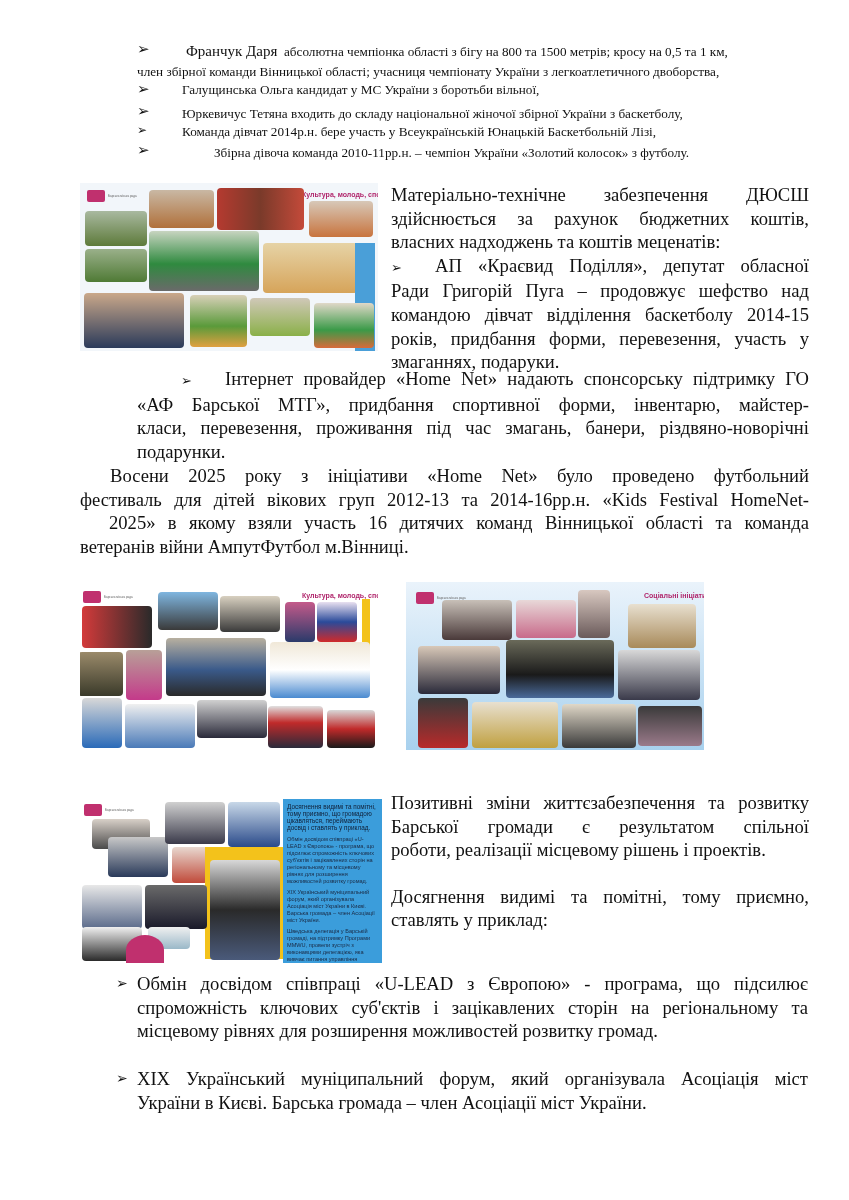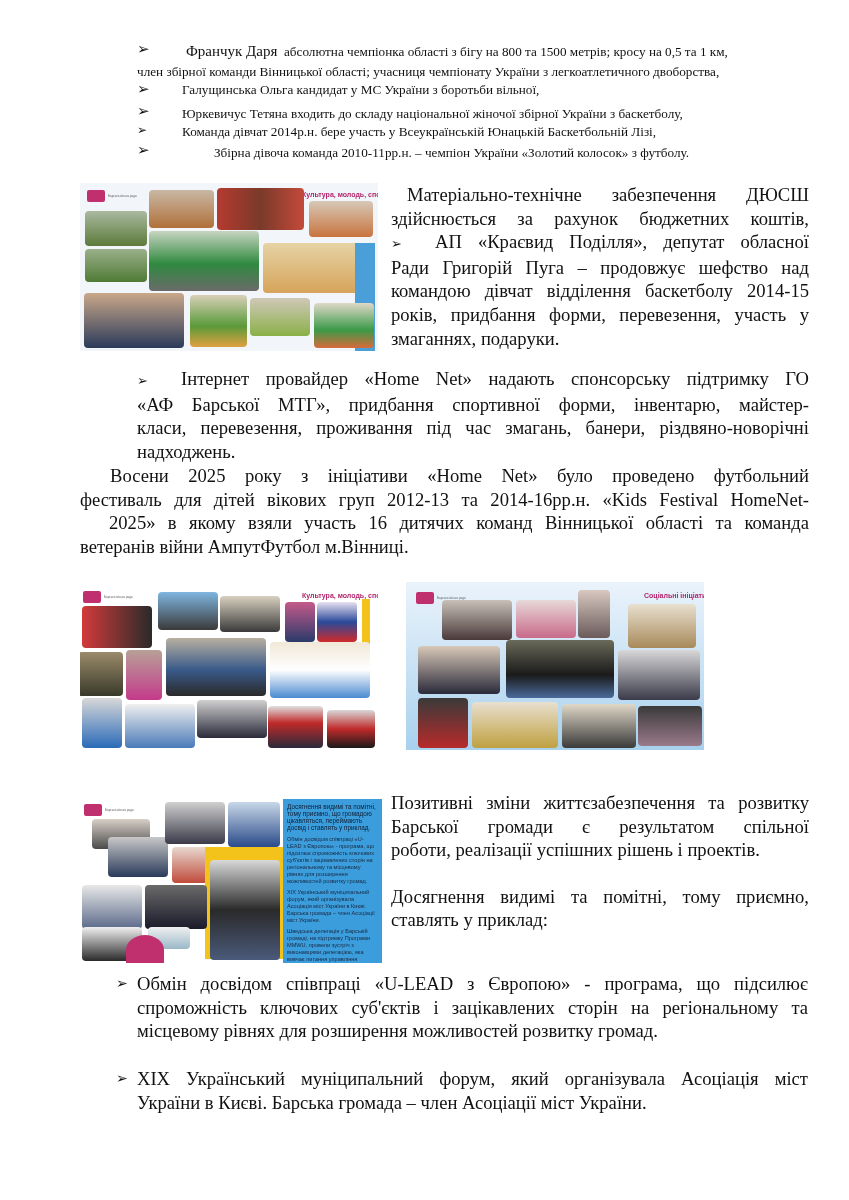--- a/index.html
+++ b/index.html
@@ -64,37 +64,38 @@
   <div class="tile" style="left:183px; top:60px; width:95px; height:50px; background:linear-gradient(#e6d3a6,#d6a45a);"></div>
   <div class="tile" style="left:275px; top:60px; width:20px; height:108px; background:#4a9fd8; border-radius:0;"></div>
   <div class="tile" style="left:4px; top:110px; width:100px; height:55px; background:linear-gradient(#caa88a,#2a3a5a);"></div>
   <div class="tile" style="left:110px; top:112px; width:57px; height:52px; background:linear-gradient(#d8d0b8,#5a9a3a 60%,#e0a040);"></div>
   <div class="tile" style="left:170px; top:115px; width:60px; height:38px; background:linear-gradient(#d0c8b8,#8ab048);"></div>
   <div class="tile" style="left:234px; top:120px; width:60px; height:45px; background:linear-gradient(#e0d8c8,#3a9a48 60%,#d86a3a);"></div>
 </div>
 
 <div class="body abs" style="left:391px; top:183px; width:418px;">
   <p>
-    <span style="display:block; text-align-last:justify;margin-left:16px;">Матеріально-технічне забезпечення ДЮСШ</span>
+    <span style="display:block; text-align-last:justify;">Матеріально-технічне забезпечення ДЮСШ</span>
     <span style="display:block; text-align-last:justify;">здійснюється за рахунок бюджетних коштів,</span>
+    <span style="display:block;">власних надходжень та коштів меценатів:</span>
   </p>
   <p>
     <span style="display:block; text-align-last:justify;"><span class="arrow-inline">➢</span><span>АП «Краєвид Поділля», депутат обласної</span></span>
     <span style="display:block; text-align-last:justify;">Ради Григорій Пуга – продовжує шефство над</span>
     <span style="display:block; text-align-last:justify;">командою дівчат відділення баскетболу 2014-15</span>
     <span style="display:block; text-align-last:justify;">років, придбання форми, перевезення, участь у</span>
     <span style="display:block;">змаганнях, подаруки.</span>
   </p>
 </div>
 
 <div class="body abs" style="left:137px; top:367px; width:672px;">
-  <span style="display:block; text-align-last:justify;"><span class="arrow-inline">➢</span><span>Інтернет провайдер «Home Net» надають спонсорську підтримку ГО</span></span>
+  <span style="display:block; text-align-last:justify;margin-left:44px;"><span class="arrow-inline">➢</span><span>Інтернет провайдер «Home Net» надають спонсорську підтримку ГО</span></span>
   <span style="display:block; text-align-last:justify;">«АФ Барської МТГ», придбання спортивної форми, інвентарю, майстер-</span>
   <span style="display:block; text-align-last:justify;">класи, перевезення, проживання під час змагань, банери, різдвяно-новорічні</span>
-  <span style="display:block;">надходжень.</span>
+  <span style="display:block;">подарунки.</span>
 </div>
 
 <div class="body abs" style="left:80px; top:464px; width:729px;">
   <span style="display:block; text-align-last:justify; padding-left:30px;">Восени 2025 року з ініціативи «Home Net» було проведено футбольний</span>
   <span style="display:block; text-align-last:justify;">фестиваль для дітей вікових груп 2012-13 та 2014-16рр.н. «Kids Festival HomeNet-</span>
   <span style="display:block; text-align-last:justify;margin-left:29px;">2025» в якому взяли участь 16 дитячих команд Вінницької області та команда</span>
   <span style="display:block;">ветеранів війни АмпутФутбол м.Вінниці.</span>
 </div>
 
 <div class="collage" style="left:80px; top:584px; width:298px; height:165px; background:#ffffff;">
@@ -156,21 +157,21 @@
     <div style="margin-bottom:4px;">XIX Український муніципальний форум, який організувала Асоціація міст України в Києві. Барська громада – член Асоціації міст України.</div>
     <div style="margin-bottom:4px;">Шведська делегація у Барській громаді, на підтримку Програми MMWU, провели зустріч з виконавцями делегацією, яка вивчає питання управління відходами громад Вінницького кластеру.</div>
 
   </div>
 </div>
 
 <div class="body abs" style="left:391px; top:791px; width:418px;">
   <p>
     <span style="display:block; text-align-last:justify;">Позитивні зміни життєзабезпечення та розвитку</span>
     <span style="display:block; text-align-last:justify;">Барської громади є результатом спільної</span>
-    <span style="display:block;">роботи, реалізації успішних рішень і проектів.</span>
+    <span style="display:block;">роботи, реалізації місцевому рішень і проектів.</span>
   </p>
   <p style="margin-top:23px;">
     <span style="display:block; text-align-last:justify;">Досягнення видимі та помітні, тому приємно,</span>
     <span style="display:block;">ставлять у приклад:</span>
   </p>
 </div>
 
 <div class="bl" style="top:972px;">
   <span class="arrow2">➢</span>
   <div class="txt">

